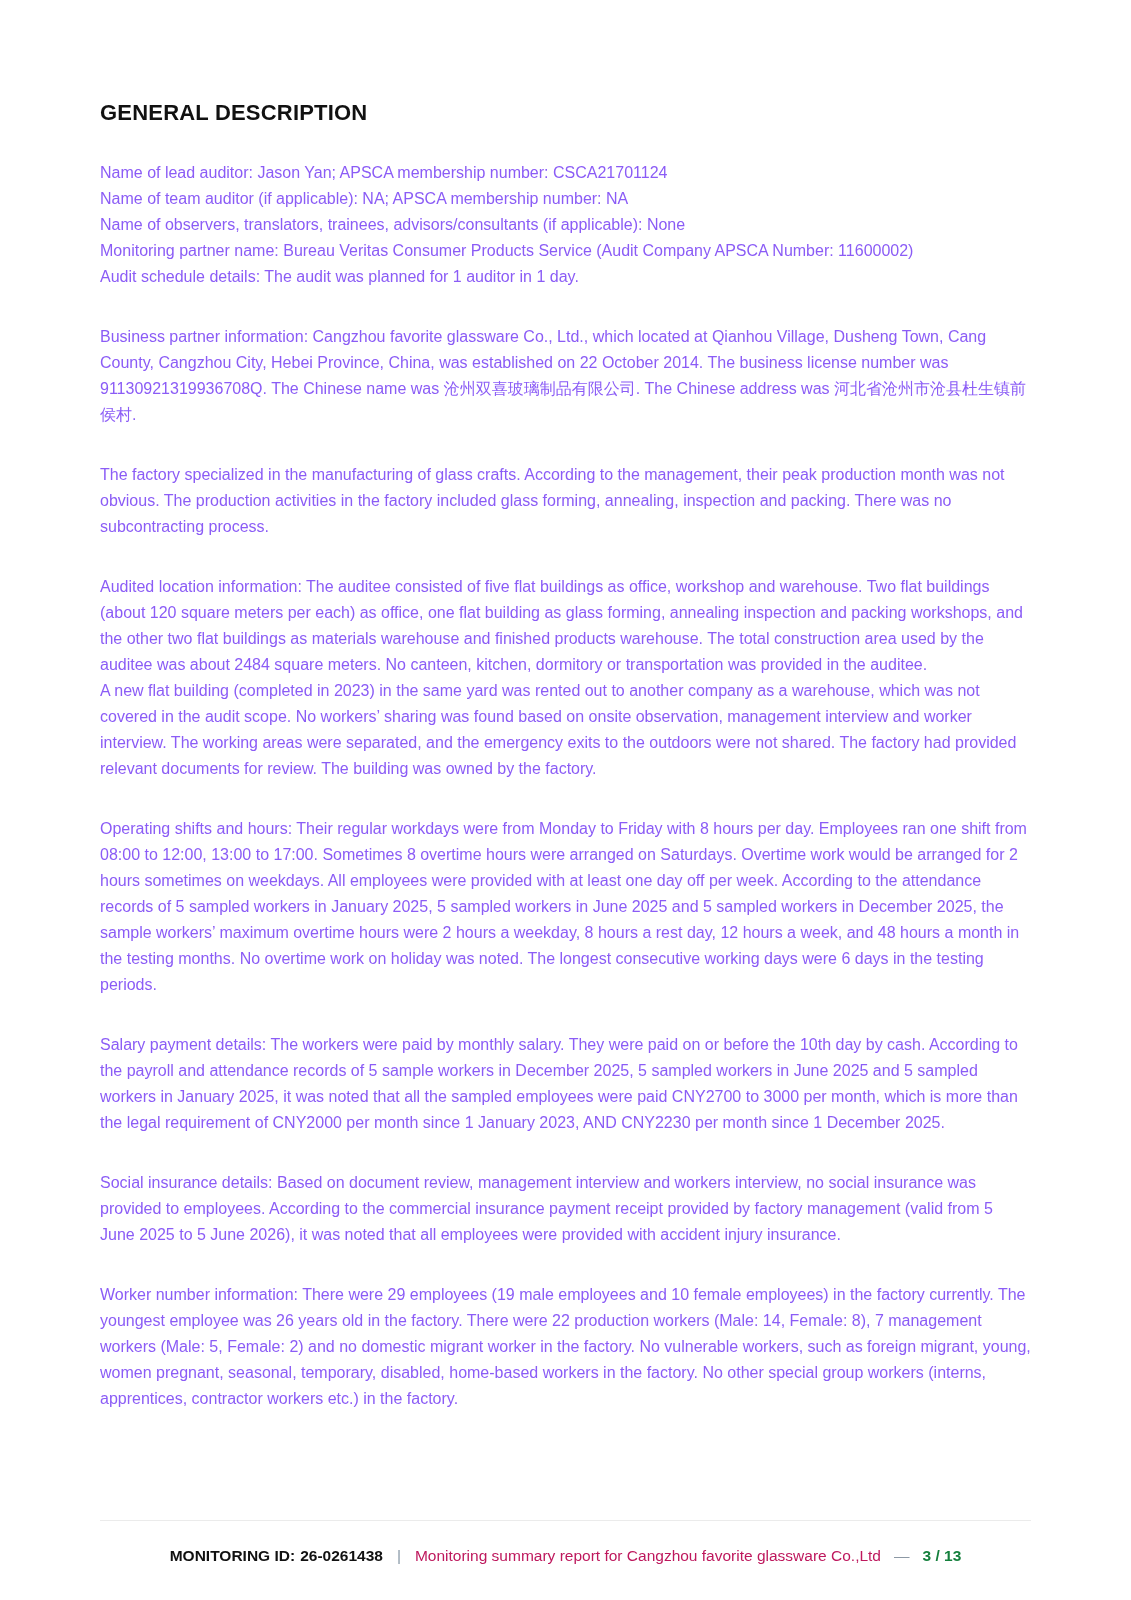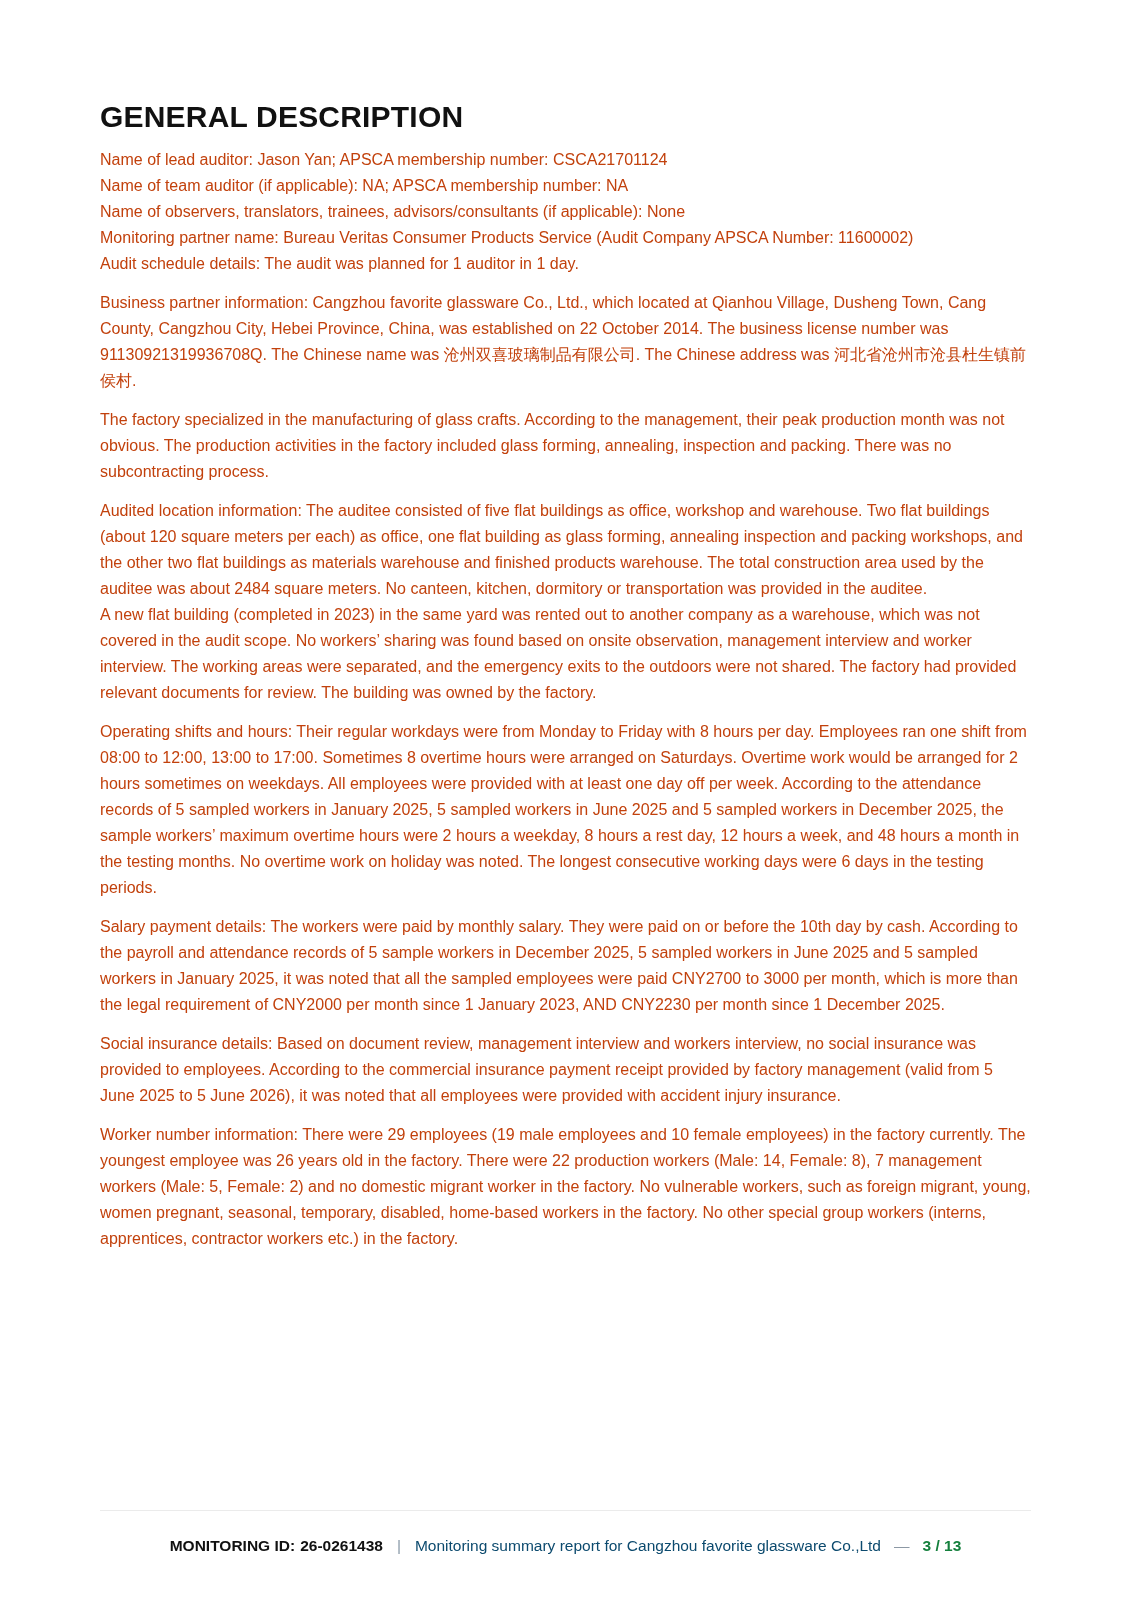--- a/index.html
+++ b/index.html
@@ -13,53 +13,53 @@
     color: #161616;
     overflow: hidden;
   }
   .content {
     position: absolute;
     top: 100px;
     left: 100px;
     width: 931px;
   }
   h1.doc-title {
-    font-size: 30px;
+    font-size: 22px;
     font-weight: bold;
     letter-spacing: 0.2px;
     color: #111111;
   }
   p.para {
-    margin-top: 13px;
+    margin-top: 34px;
     font-size: 16px;
     line-height: 26px;
     white-space: pre-line;
-    color: #c2410c;
+    color: #8b5cf6;
   }
   footer.page-footer {
     position: absolute;
     left: 100px;
     right: 100px;
     bottom: 0;
-    height: 90px;
+    height: 80px;
     border-top: 1px solid #ebebeb;
   }
   .footer-line {
     display: flex;
     align-items: baseline;
     justify-content: center;
     padding-top: 26px;
     font-size: 15.5px;
     color: #161616;
     white-space: nowrap;
   }
   .f-id-label, .f-id-value { font-weight: bold; color: #111111; }
   .f-id-value { margin-left: 5px; }
   .f-sep { color: #8a9aa8; margin: 0 14px; }
-  .f-title { color: #0c4a6e; }
+  .f-title { color: #be185d; }
   .f-dash { color: #8c98a4; margin: 0 13px; }
   .f-page { color: #15803d; font-weight: bold; }
 </style>
 </head>
 <body>
 
 <div class="page">
   <main class="content">
     <h1 class="doc-title">GENERAL DESCRIPTION</h1>
     <p class="para">Name of lead auditor: Jason Yan; APSCA membership number: CSCA21701124

